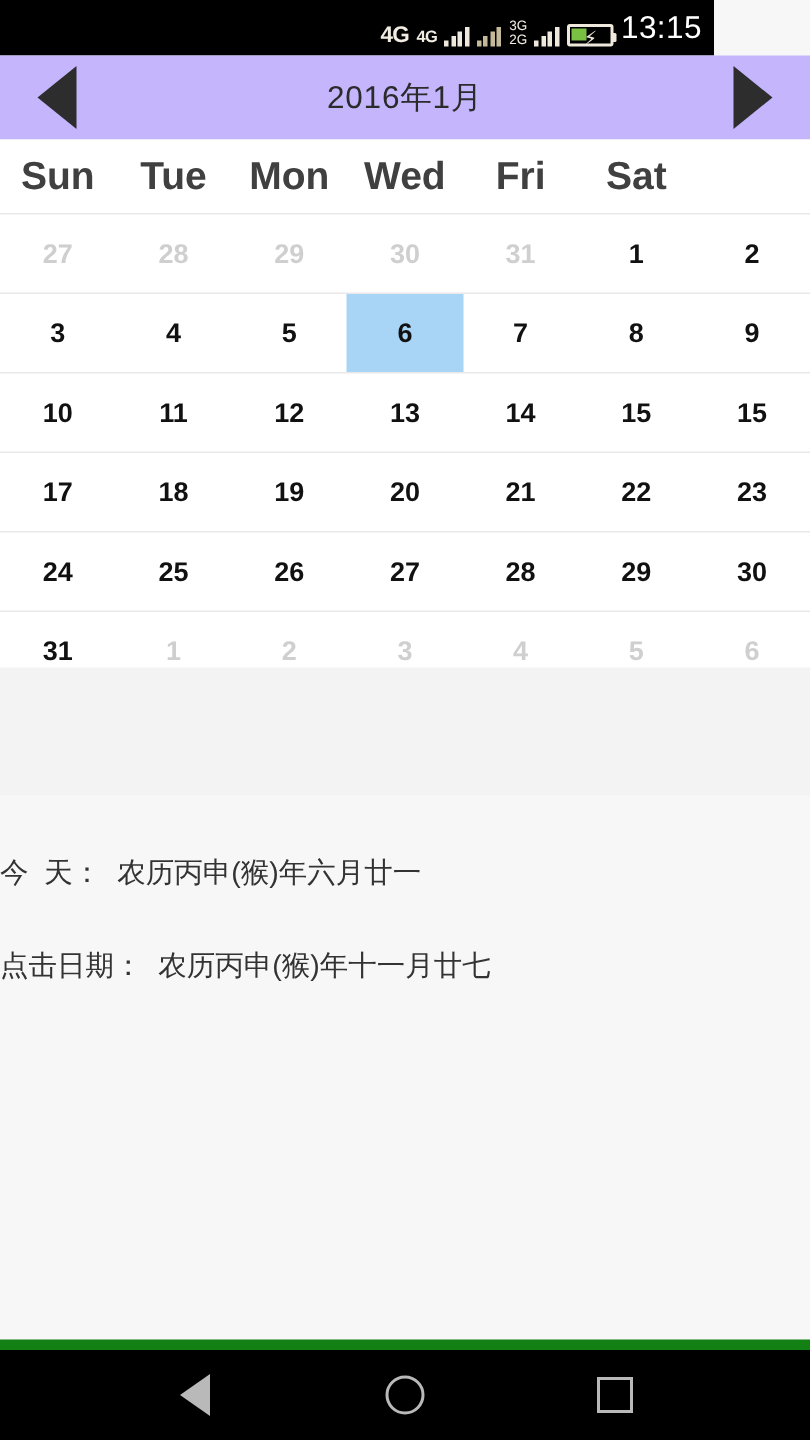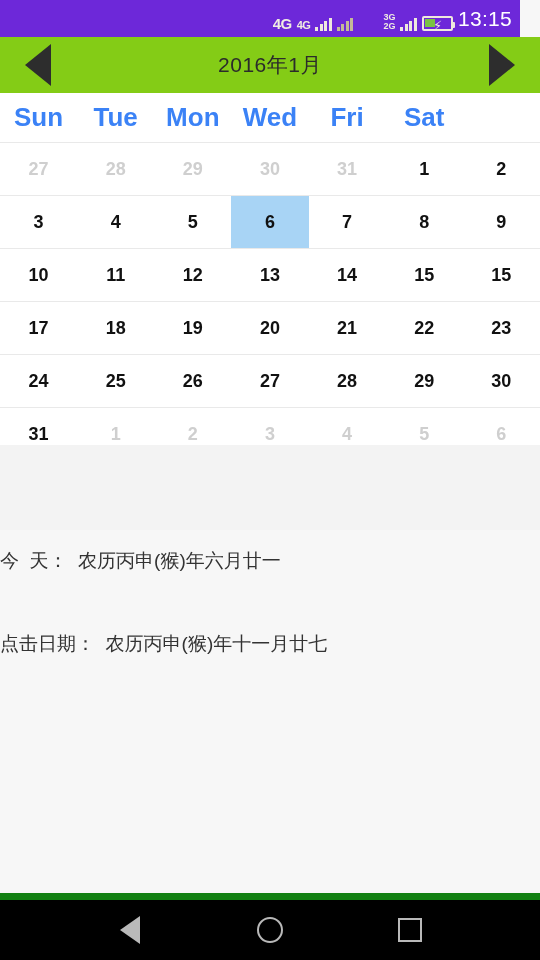--- a/index.html
+++ b/index.html
@@ -6,83 +6,83 @@
   html, body {
     width:540px; height:960px;
     overflow:hidden;
     background:#ffffff;
     font-family:"Liberation Sans","DejaVu Sans",sans-serif;
   }
   .phone { position:relative; width:540px; height:960px; background:#f7f7f7; }
 
   
   .statusbar{
-    position:absolute; top:0; left:0; width:520px; height:37px;
-    background:#6d28d9;
+    position:absolute; top:0; left:0; width:476px; height:37px;
+    background:#000000;
     display:flex; align-items:center; justify-content:flex-end;
     padding-right:8px;
   }
   .sb-group{ display:flex; align-items:flex-end; gap:5px; height:24px; }
   .net-lbl{ color:#f0ece2; font-size:15px; font-weight:bold; line-height:1;
             letter-spacing:-.5px; }
   .net-lbl.sm{ font-size:11px; }
   .stack{ display:flex; flex-direction:column; align-items:flex-start;
           justify-content:center; line-height:1; }
-  .stack span{ color:#f0ece2; font-size:9px; font-weight:bold;margin-left:25px; }
+  .stack span{ color:#f0ece2; font-size:9px; font-weight:normal; }
   .bars{ display:flex; align-items:flex-end; gap:1.5px; height:16px; }
   .bars i{ display:block; width:3px; background:#efe9dd; }
   .bars i:nth-child(1){ height:4px; }
   .bars i:nth-child(2){ height:7px; }
   .bars i:nth-child(3){ height:10px; }
   .bars i:nth-child(4){ height:13px; }
   .bars.dim i{ background:#c4b998; }
   .battery{ position:relative; width:31px; height:15px; border:2px solid #efe9dd;
             border-radius:2px; display:flex; align-items:center; padding:1.5px; }
   .battery:after{ content:""; position:absolute; right:-4px; top:4px;
                   width:3px; height:6px; background:#efe9dd; border-radius:0 1px 1px 0;}
   .battery .fill{ width:40%; height:100%; background:#7ac143; }
   .battery .bolt{ position:absolute; left:9px; top:0px; color:#efe9dd;
                   font-size:13px; line-height:15px; }
   .clock{ color:#ffffff; font-size:21px; letter-spacing:.3px; }
 
   
   .monthbar{
     position:absolute; top:37px; left:0; width:540px; height:56px;
-    background:#84cc16;
+    background:#c4b5fd;
     display:flex; align-items:center; justify-content:space-between;
     padding:0 14px;
   }
   .arrow{ width:48px; height:44px; display:flex; align-items:center;
           justify-content:center; cursor:pointer; }
   .tri{ width:0; height:0; border-top:21px solid transparent;
         border-bottom:21px solid transparent; }
   .tri.left{ border-right:26px solid #2d2d2d; }
   .tri.right{ border-left:26px solid #2d2d2d; }
   .month-title{ font-size:21px; color:#2b2b2b; letter-spacing:.5px; }
 
   
   .cal{ position:absolute; top:93px; left:0; width:540px;
         background:#ffffff; }
   .row{ display:flex; width:540px; }
   .cell{ width:77.14px; display:flex; align-items:center;
          justify-content:center; position:relative; }
-  .dow-row .cell{ height:49px; font-size:26px; font-weight:bold; color:#3b82f6; }
+  .dow-row .cell{ height:49px; font-size:26px; font-weight:bold; color:#404040; }
   .wk-row .cell{ height:52px; font-size:18px; font-weight:bold; color:#111; }
   .wk-row .cell.out{ color:#cfcfcf; }
   .wk-row .cell.sel{ background:#a8d4f5; }
   .hsep{ height:1px; background:#e9e9e9; width:540px; }
 
   
   .panel{ position:absolute; top:445px; left:0; width:540px; height:448px;
           background:#f3f3f3; }
   .panel .lower{ position:absolute; top:85px; left:0; width:540px; bottom:0;
                  background:#f7f7f7; }
   .info-line{ position:absolute; left:0; width:540px;
               font-size:19px; color:#333; white-space:pre; }
-  .info-line.one{ top:103px; }
+  .info-line.one{ top:124px; }
   .info-line.two{ top:186px; }
 
   
   .greenbar{ position:absolute; top:893px; left:0; width:540px; height:7px;
              background:#128012; }
   .navbar{ position:absolute; top:900px; left:0; width:540px; height:60px;
            background:#000000; display:flex; align-items:center;
            justify-content:space-around; padding:0 60px; }
   .nav-btn{ width:56px; height:56px; display:flex; align-items:center;
             justify-content:center; cursor:pointer; }

